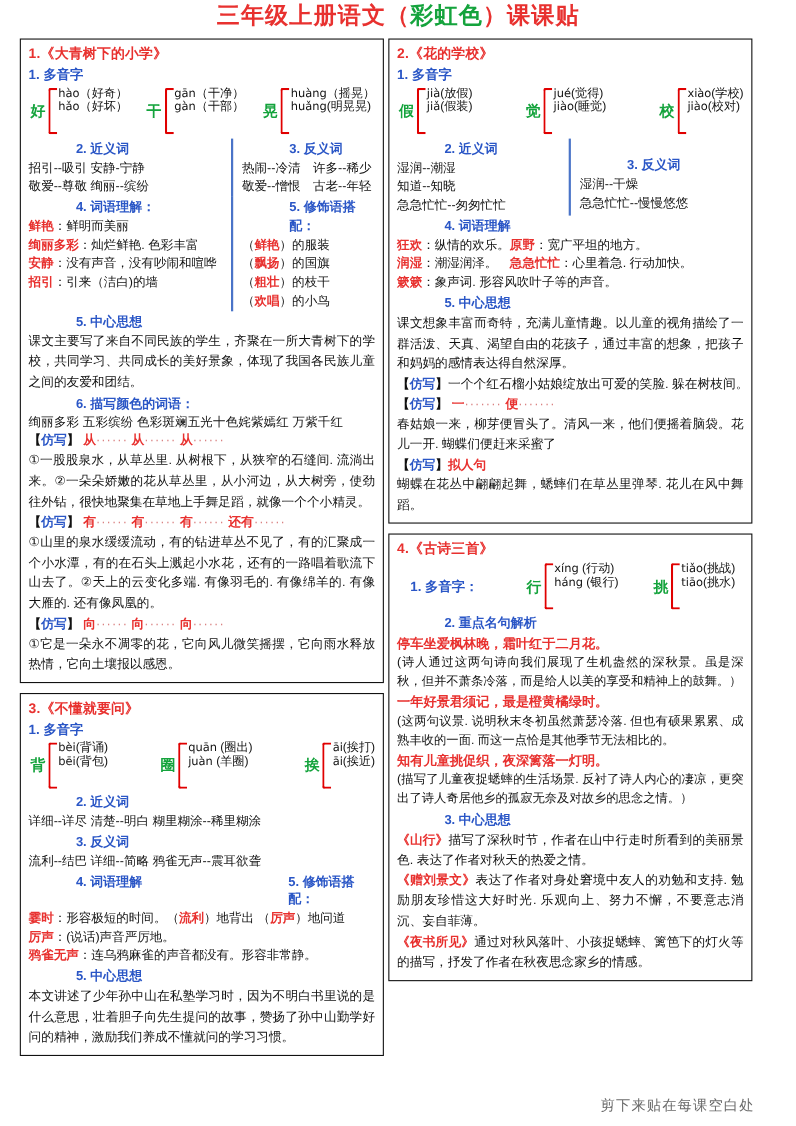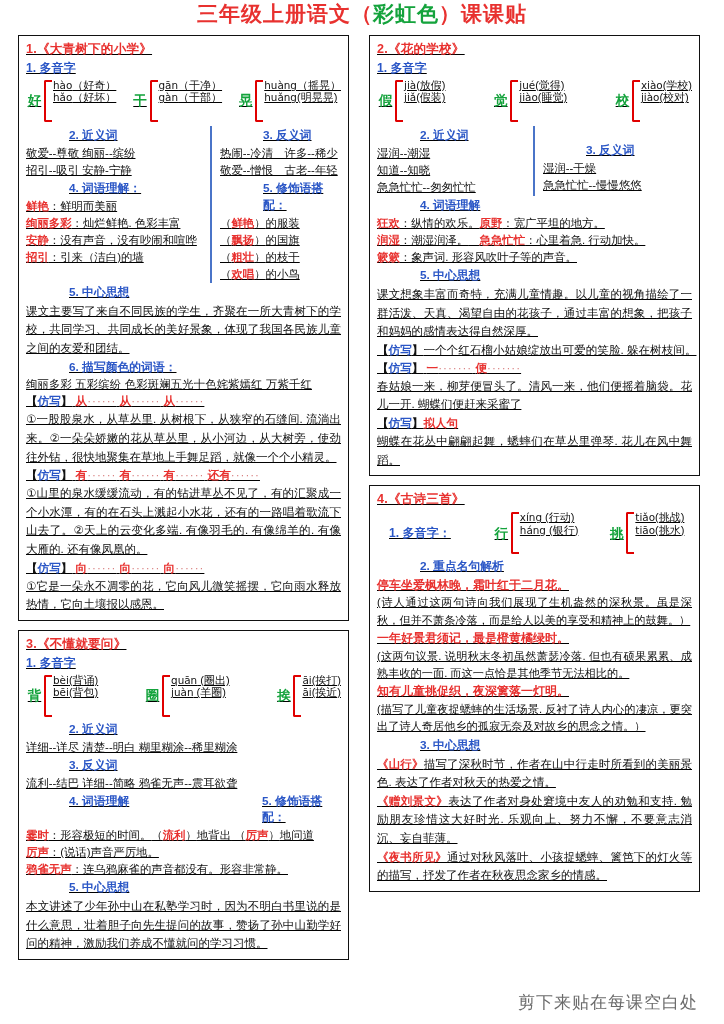--- a/index.html
+++ b/index.html
@@ -19,21 +19,21 @@
     font-weight:bold;
     color:#e8312f;
     letter-spacing:1px;
     padding-top:0;
     padding-bottom:7px;
     font-family:"DejaVu Sans",sans-serif;
   }
   .title .green{color:#14a33c;}
 
   
-  .cols{display:flex;gap:20px;padding:0 18px;box-sizing:border-box;text-decoration:underline;}
+  .cols{display:flex;gap:4px;padding:0 18px;box-sizing:border-box;}
   .col{display:flex;flex-direction:column;gap:9px;}
   .col.left{width:331px;}
   .col.right{width:331px;}
 
   .panel{
     border:1.6px solid #111;
     box-sizing:border-box;
     padding:5px 7px 6px 7px;
     background:#fff;
     font-size:11.4px;
@@ -103,23 +103,23 @@
   .fx .tag{color:#2a56c6;font-weight:bold;}
   .fx .br{color:#111;font-weight:bold;}
   .fx .w{color:#e8312f;font-weight:bold;}
   .fx .dots{color:#d98080;letter-spacing:1px;}
   .fx .plain{color:#111;font-weight:normal;}
   .colorwords{font-size:11.3px;letter-spacing:0.2px;}
 
   
   .footer{
     position:absolute;
-    right:26px;
+    right:38px;
     bottom:10px;
-    font-size:17px;
+    font-size:13px;
     color:#6b6b6b;
     font-family:"DejaVu Serif",serif;
     letter-spacing:1px;
   }
 </style>
 </head>
 <body>
 
 <div class="page">
 
@@ -158,22 +158,22 @@
             <span class="poly-items">
               <div><span class="py">huàng</span><span>（摇晃）</span></div>
               <div><span class="py">huǎng</span><span>(明晃晃)</span></div>
             </span>
           </div>
         </div>
 
         <div class="split wideA">
           <div class="sideA">
             <div class="sec small">2. 近义词</div>
+            <div class="line">招引--吸引  安静-宁静</div>
             <div class="line">敬爱--尊敬  绚丽--缤纷</div>
-            <div class="line">招引--吸引  安静-宁静</div>
           </div>
           <div class="sideB">
             <div class="sec small">3. 反义词</div>
             <div class="line">热闹--冷清　许多--稀少</div>
             <div class="line">敬爱--憎恨　古老--年轻</div>
           </div>
         </div>
 
         <div class="split wideA">
           <div class="sideA">

